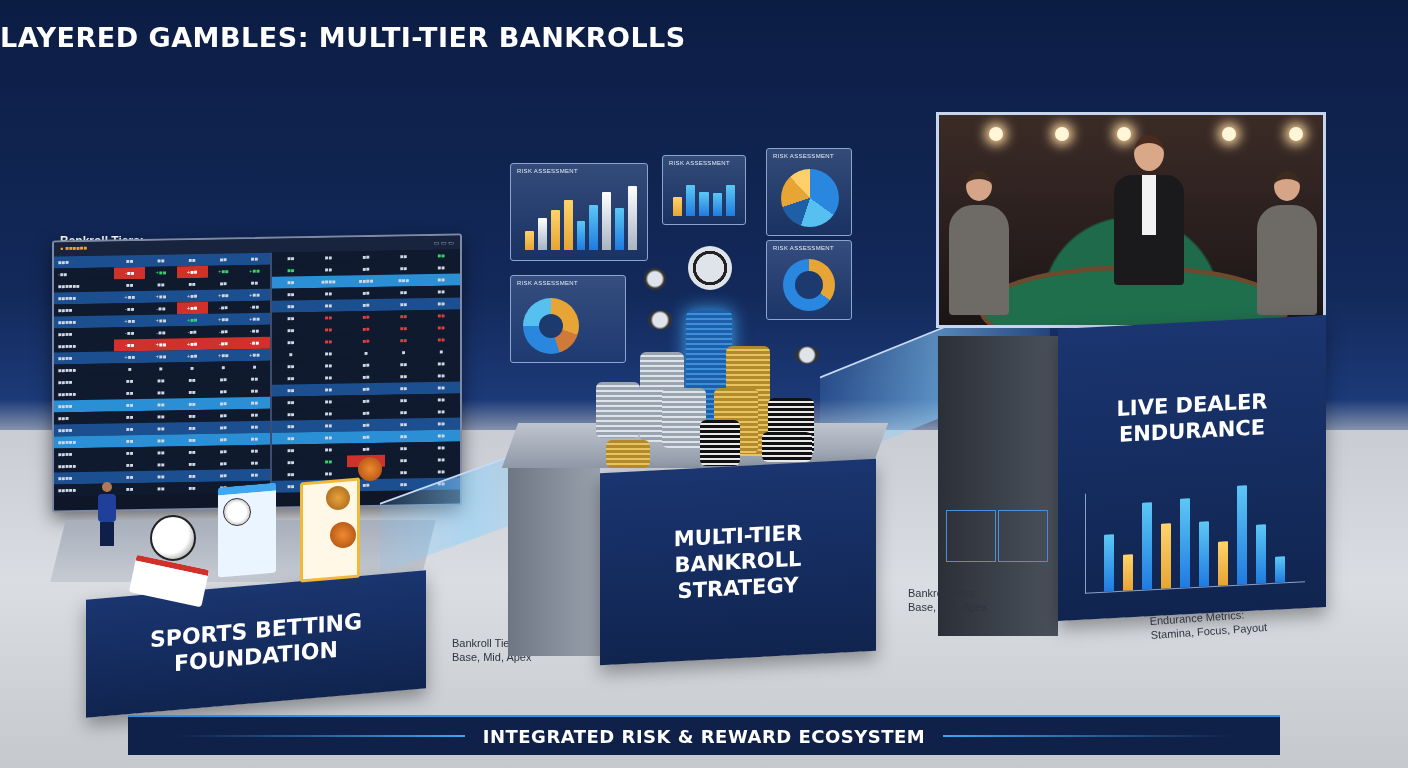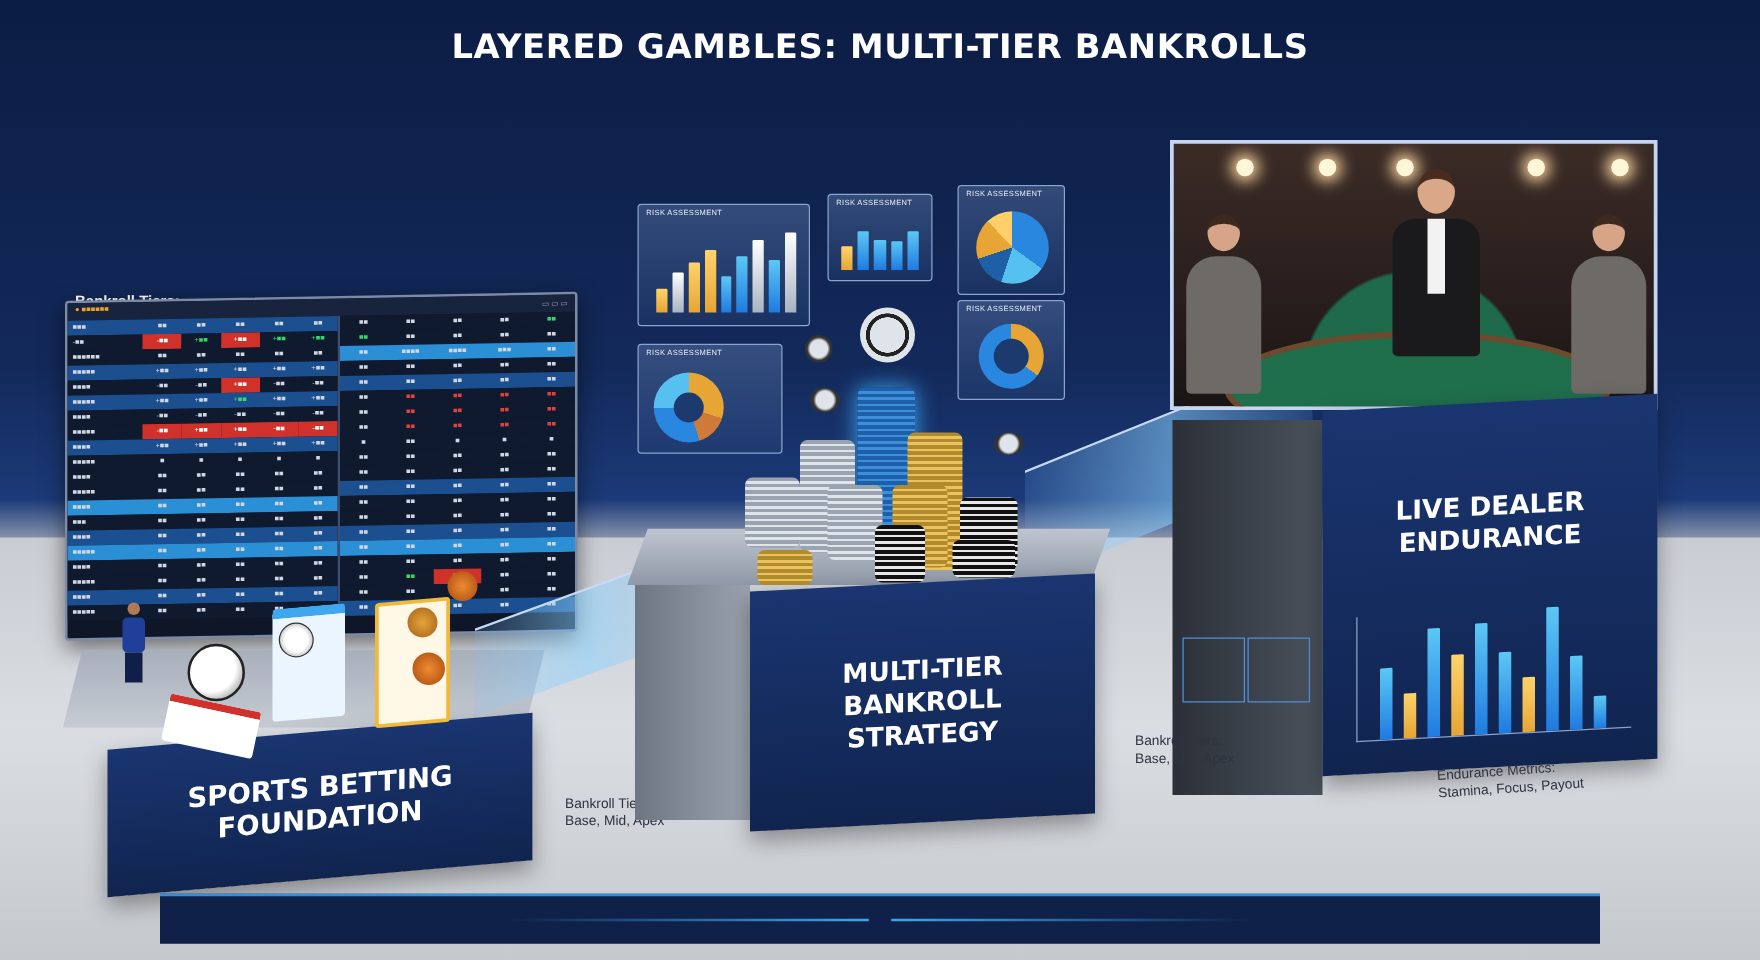--- a/index.html
+++ b/index.html
@@ -3,21 +3,21 @@
 <meta charset="utf-8">
 <style>
   * { box-sizing: border-box; margin: 0; padding: 0; }
   html, body { width: 1408px; height: 768px; overflow: hidden; }
   body {
     font-family: "Liberation Sans", sans-serif;
     background: linear-gradient(180deg, #0c1d44 0%, #13295a 38%, #1c3a78 52%, #b9bec6 58%, #d4d7dc 75%, #c2c5ca 100%);
     position: relative;
     color: #fff;
   }
-  .header { position: absolute; top: 22px; left: 0; width: 1408px; text-align: center; }
+  .header { position: absolute; top: 22px; left: 0; width: 1408px; }
   .title { font-family: "DejaVu Sans", sans-serif; font-weight: 700; font-size: 27px; letter-spacing: 0.5px; color: #fff; }
   .subtitle { font-family: "DejaVu Sans", sans-serif; font-size: 24px; color: #fff; margin-top: 6px; letter-spacing: 0.3px; }
 
   .floor { position: absolute; left: 0; top: 430px; width: 1408px; height: 338px;
     background: linear-gradient(180deg, #c9ccd2 0%, #dadde2 45%, #c5c8cd 100%); }
 
   
   .odds-board { position: absolute; left: 52px; top: 237px; width: 410px; height: 272px;
     background: #0e1628; border: 2px solid #7c8aa6; border-radius: 3px; transform: skewY(-1deg);
     box-shadow: 0 6px 18px rgba(0,0,0,.5); overflow: hidden; }
@@ -573,14 +573,15 @@
   <div>Base, Mid, Apex</div>
 </div>
 
 <div class="tiers-label dark" style="left:1150px;top:610px;font-size:11px;transform:rotate(-4deg);">
   <div>Endurance Metrics:</div>
   <div>Stamina, Focus, Payout</div>
 </div>
 
 <div class="banner">
   <div class="line"></div>
+  <div class="text">INTEGRATED RISK &amp; REWARD ECOSYSTEM</div>
   <div class="line r"></div>
 </div>
 
 </body></html>

